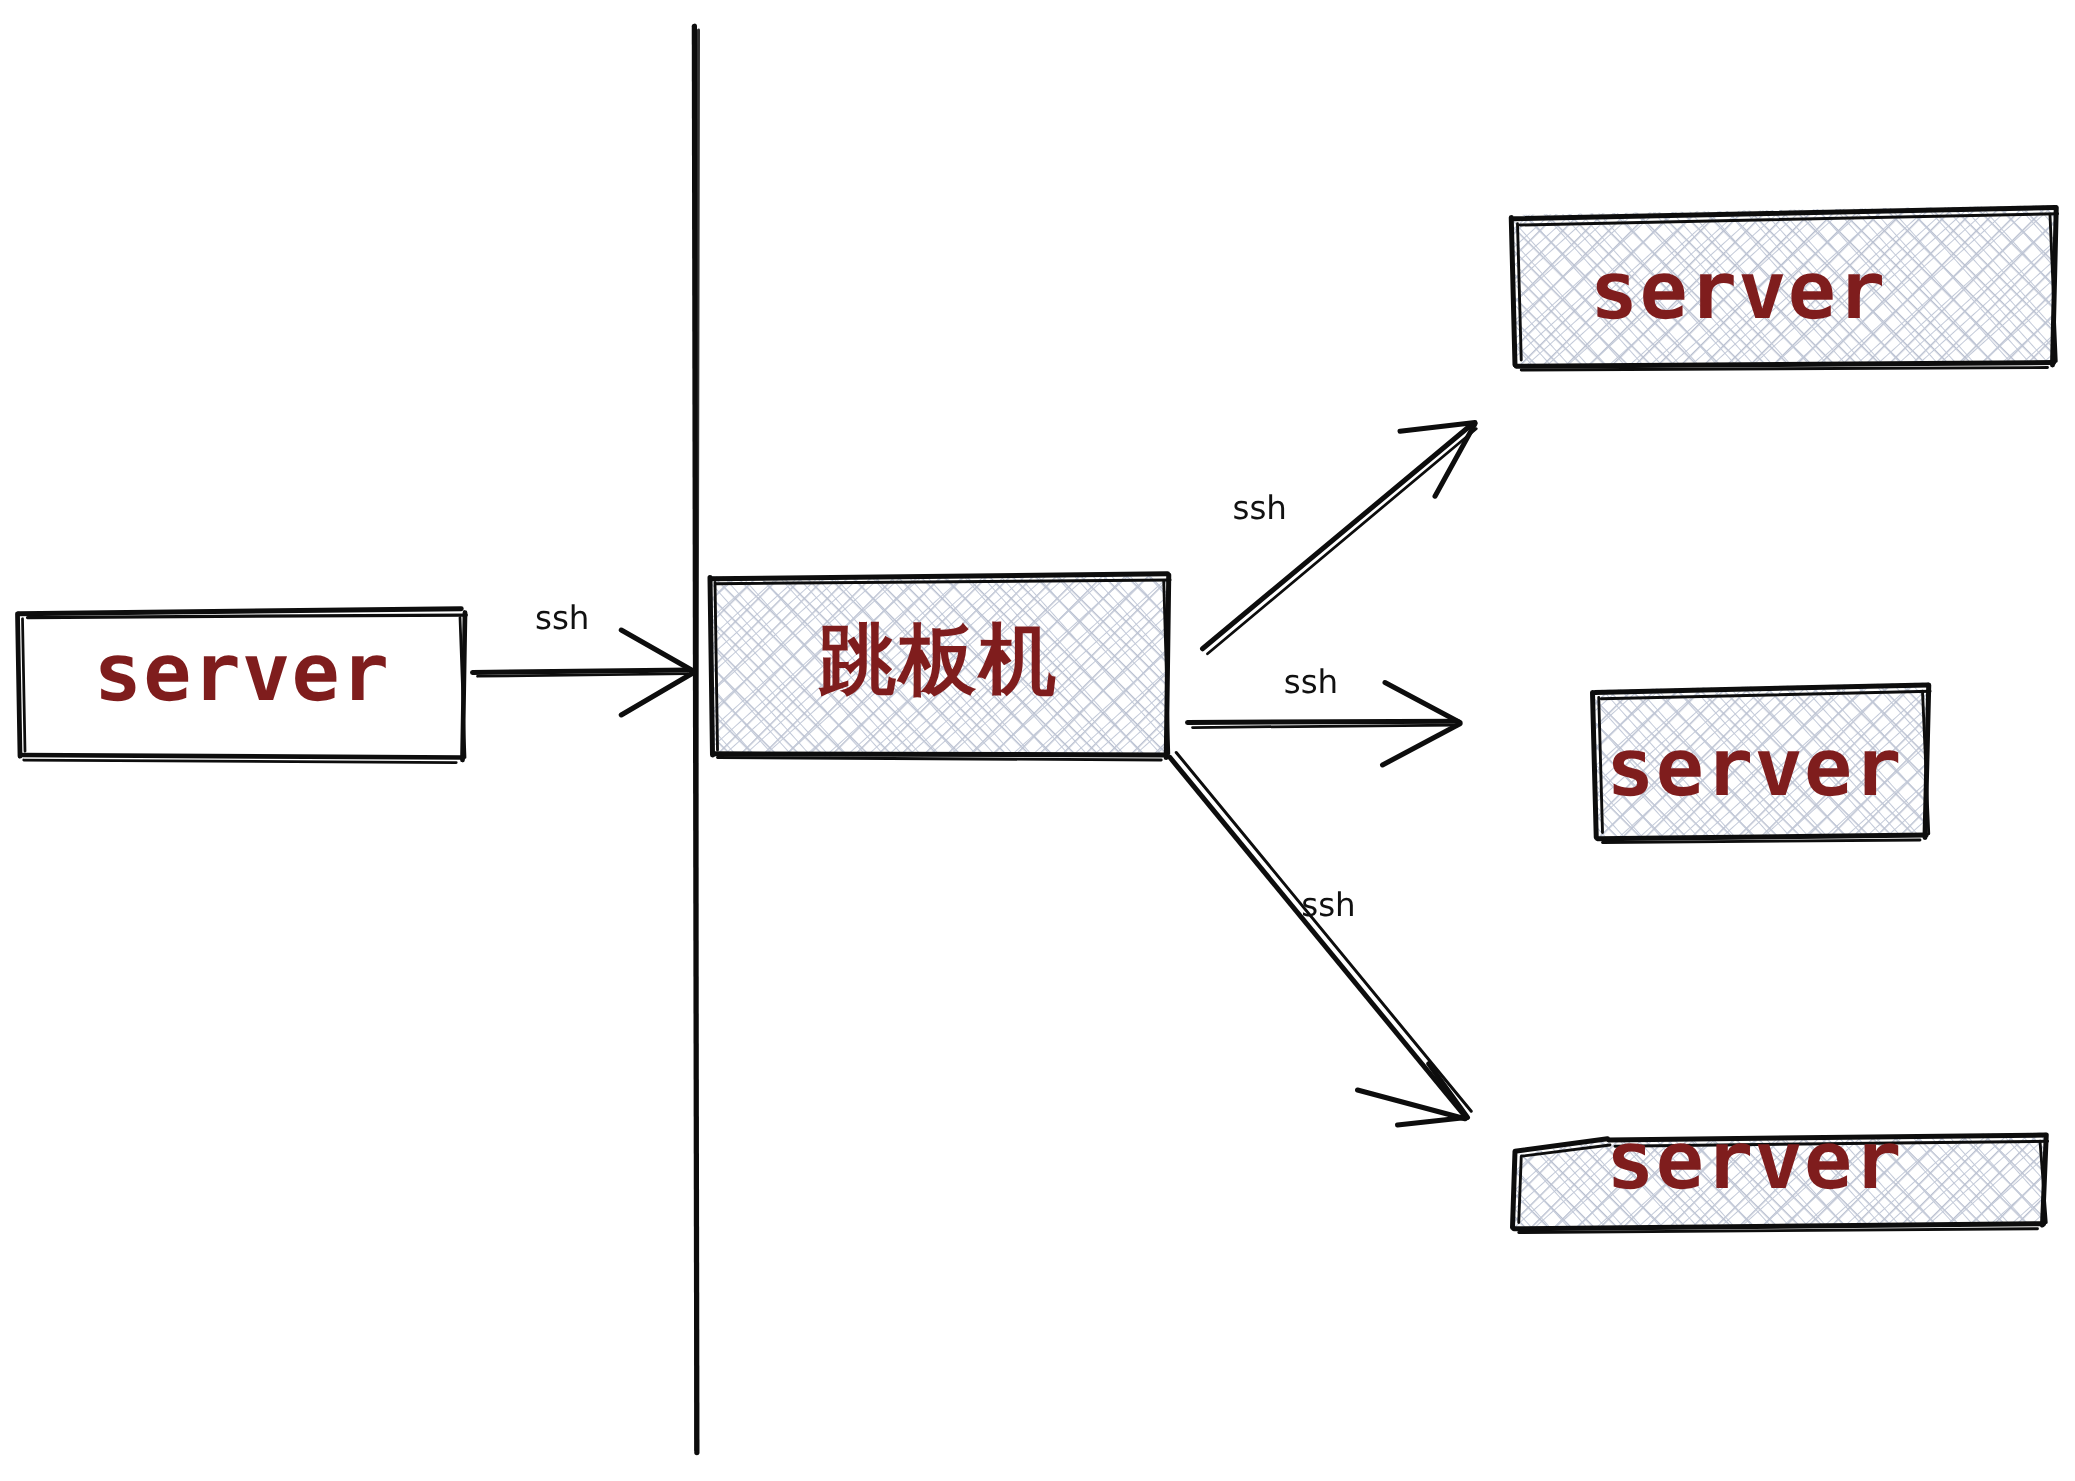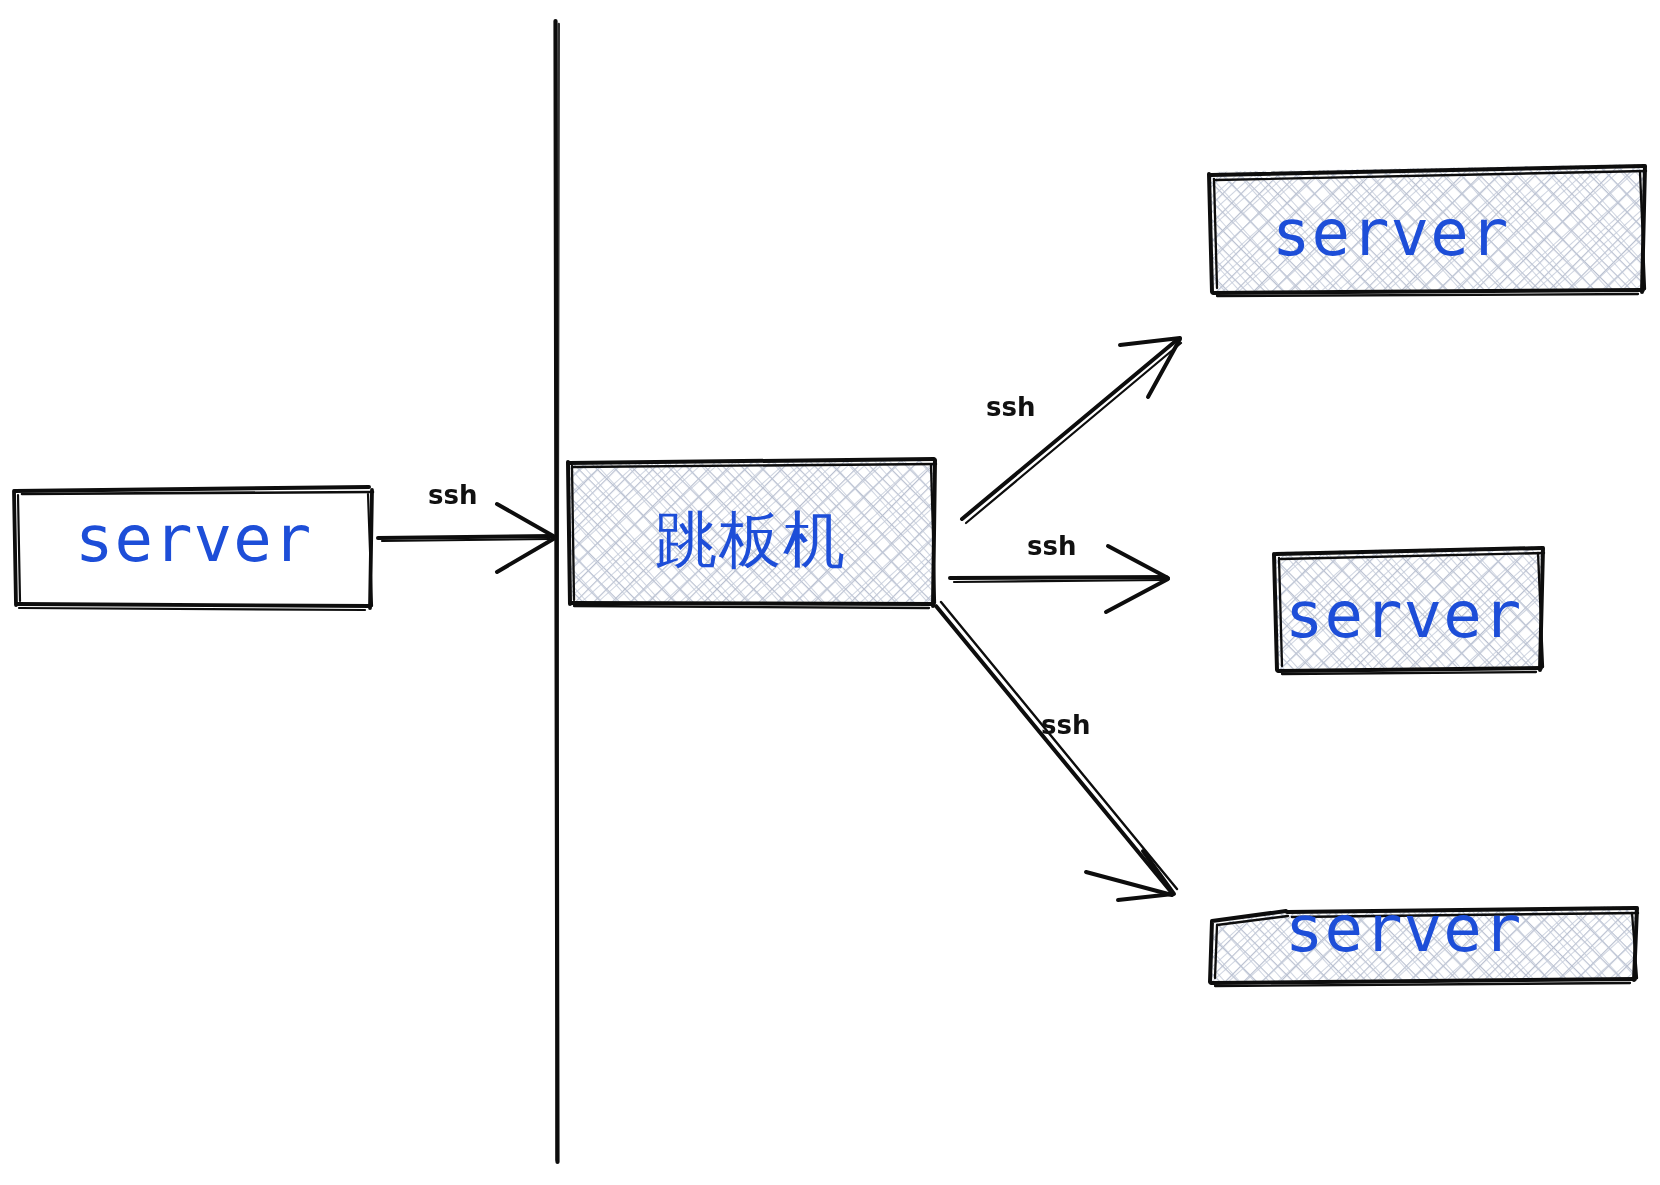--- a/index.html
+++ b/index.html
@@ -20,39 +20,40 @@
   #diagram-svg {
     position: absolute;
     left: 0;
     top: 0;
     width: 1660px;
     height: 1185px;
   }
   .node-label {
     position: absolute;
     font-family: "DejaVu Sans Mono", "Liberation Mono", monospace;
-    color: #1d4ed8;
+    color: #7f1d1d;
     white-space: nowrap;
     user-select: none;
     pointer-events: none;
+    font-weight: bold;
   }
   .node-label.latin {
     font-size: 64px;
     letter-spacing: 1px;
   }
   .node-label.cjk {
     font-family: "DejaVu Sans", "Liberation Sans", sans-serif;
     font-size: 62px;
     letter-spacing: 2px;
   }
   .edge-label {
     position: absolute;
     font-family: "DejaVu Sans", "Liberation Sans", sans-serif;
     font-size: 26px;
-    font-weight: 700;
+    font-weight: 400;
     color: #111111;
     white-space: nowrap;
     user-select: none;
     pointer-events: none;
   }
 </style>
 </head>
 <body>
 
 <div id="diagram-root">
@@ -166,21 +167,21 @@
       <path d="M 1120 898 L 1174 895" stroke="#0d0d0d" stroke-width="0" fill="none"></path>
       <path d="M 1118 900 L 1173 894" stroke="#0d0d0d" stroke-width="4" fill="none" stroke-linecap="round"></path>
       <path d="M 1190 898 L 1173 894" stroke="#0d0d0d" stroke-width="0" fill="none"></path>
       <path d="M 1143 851 L 1174 894" stroke="#0d0d0d" stroke-width="4" fill="none" stroke-linecap="round"></path>
       <path d="M 1086 872 L 1172 895" stroke="#0d0d0d" stroke-width="4" fill="none" stroke-linecap="round"></path>
     </g>
   </svg>
 
   <div class="node-label latin" style="left:75px; top:502px;">server</div>
 
-  <div class="node-label cjk" style="left:655px; top:498px;">跳板机</div>
+  <div class="node-label cjk" style="left:655px; top:486px;">跳板机</div>
 
   <div class="node-label latin" style="left:1272px; top:196px;">server</div>
 
   <div class="node-label latin" style="left:1285px; top:578px;">server</div>
 
   <div class="node-label latin" style="left:1285px; top:892px;">server</div>
 
   <div class="edge-label" style="left:428px; top:480px;">ssh</div>
 
   <div class="edge-label" style="left:986px; top:392px;">ssh</div>

